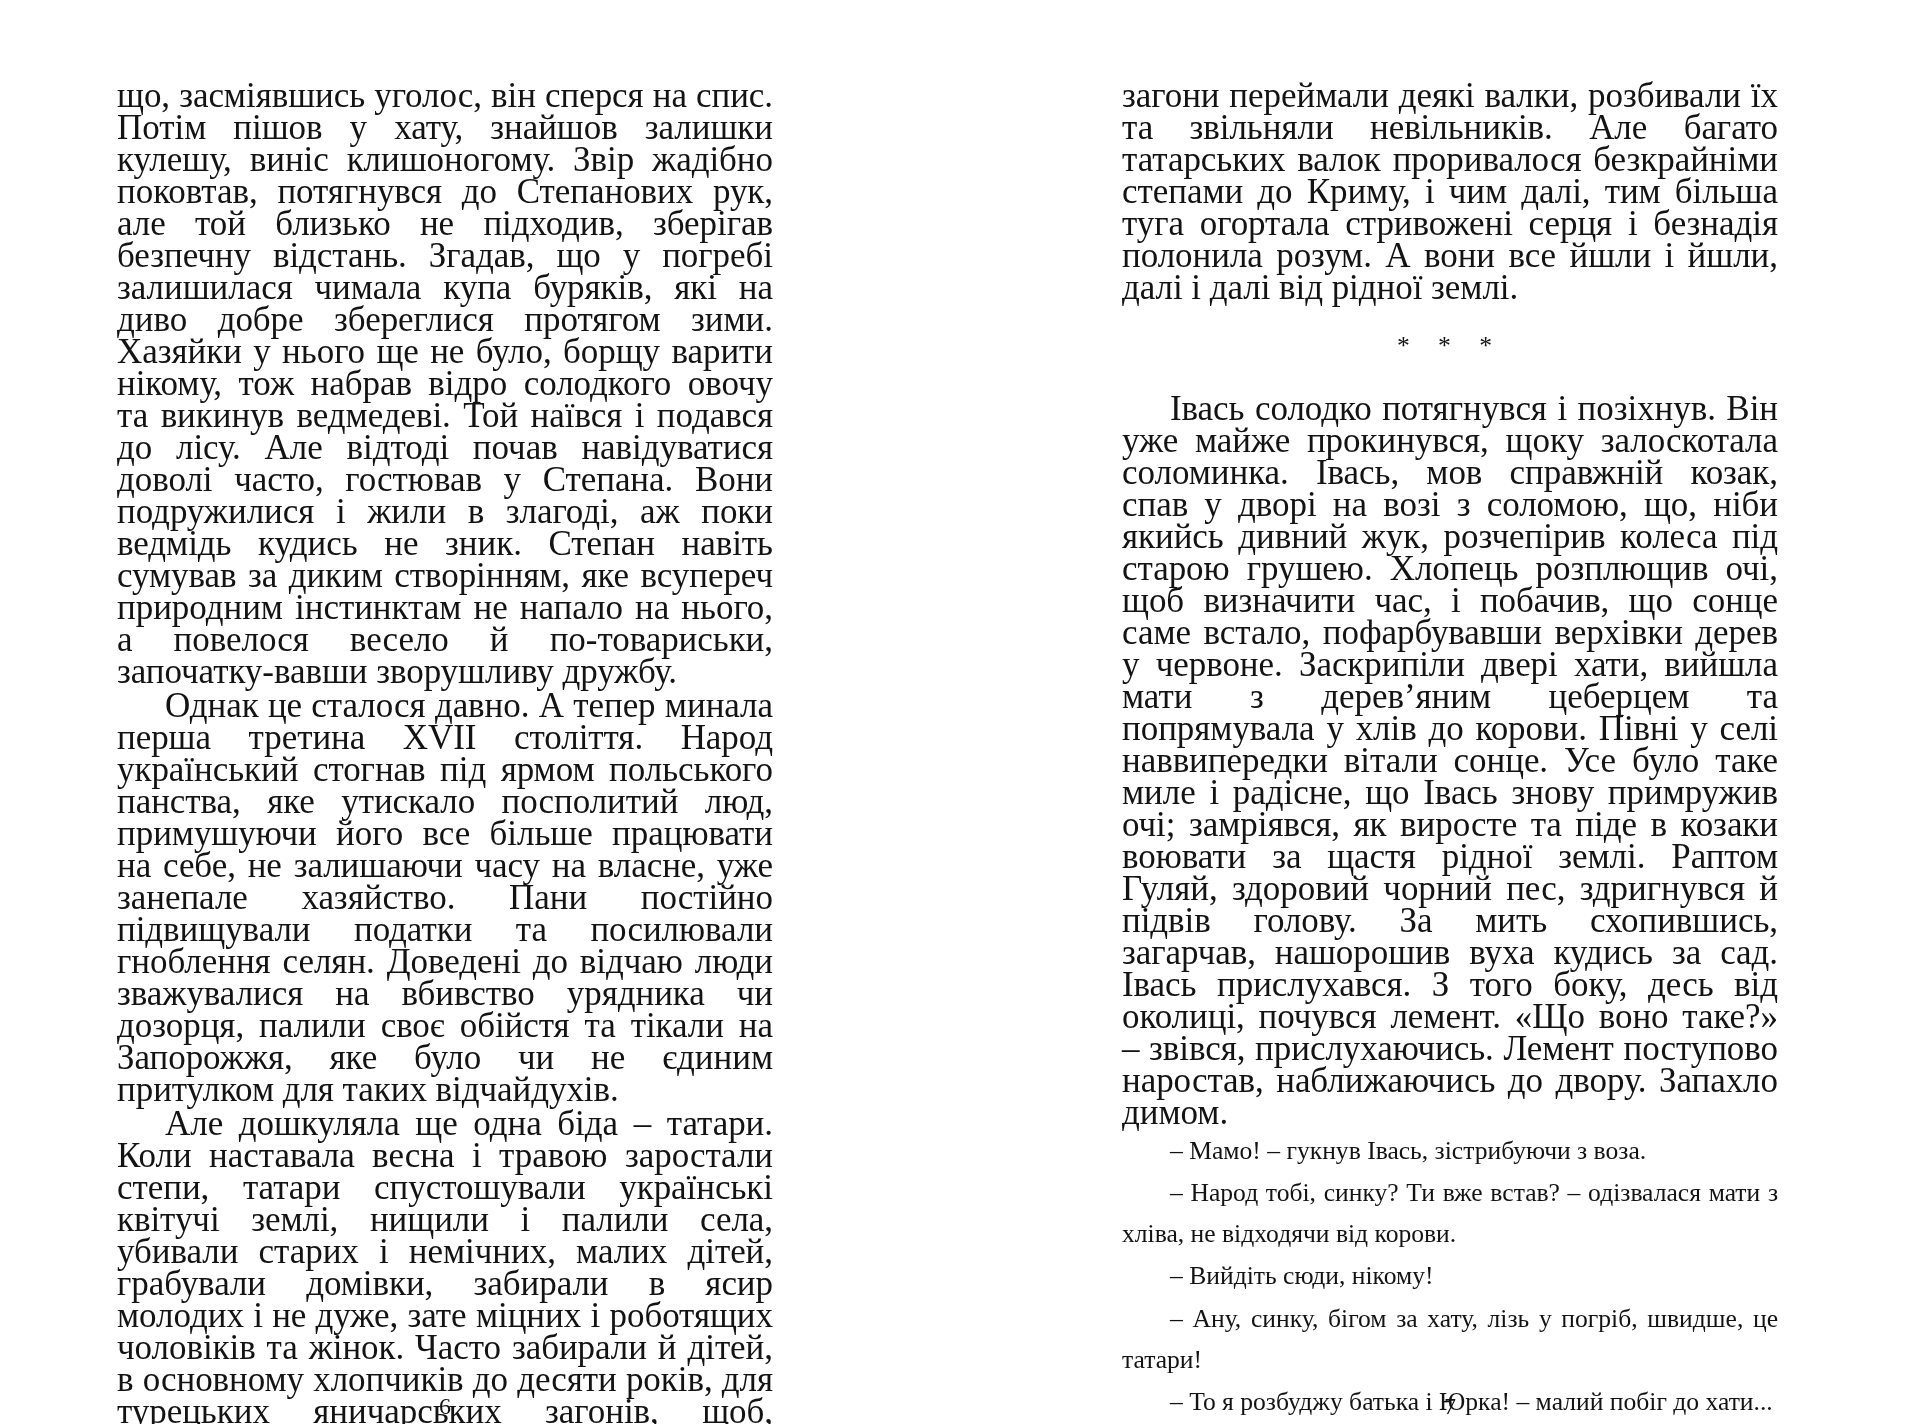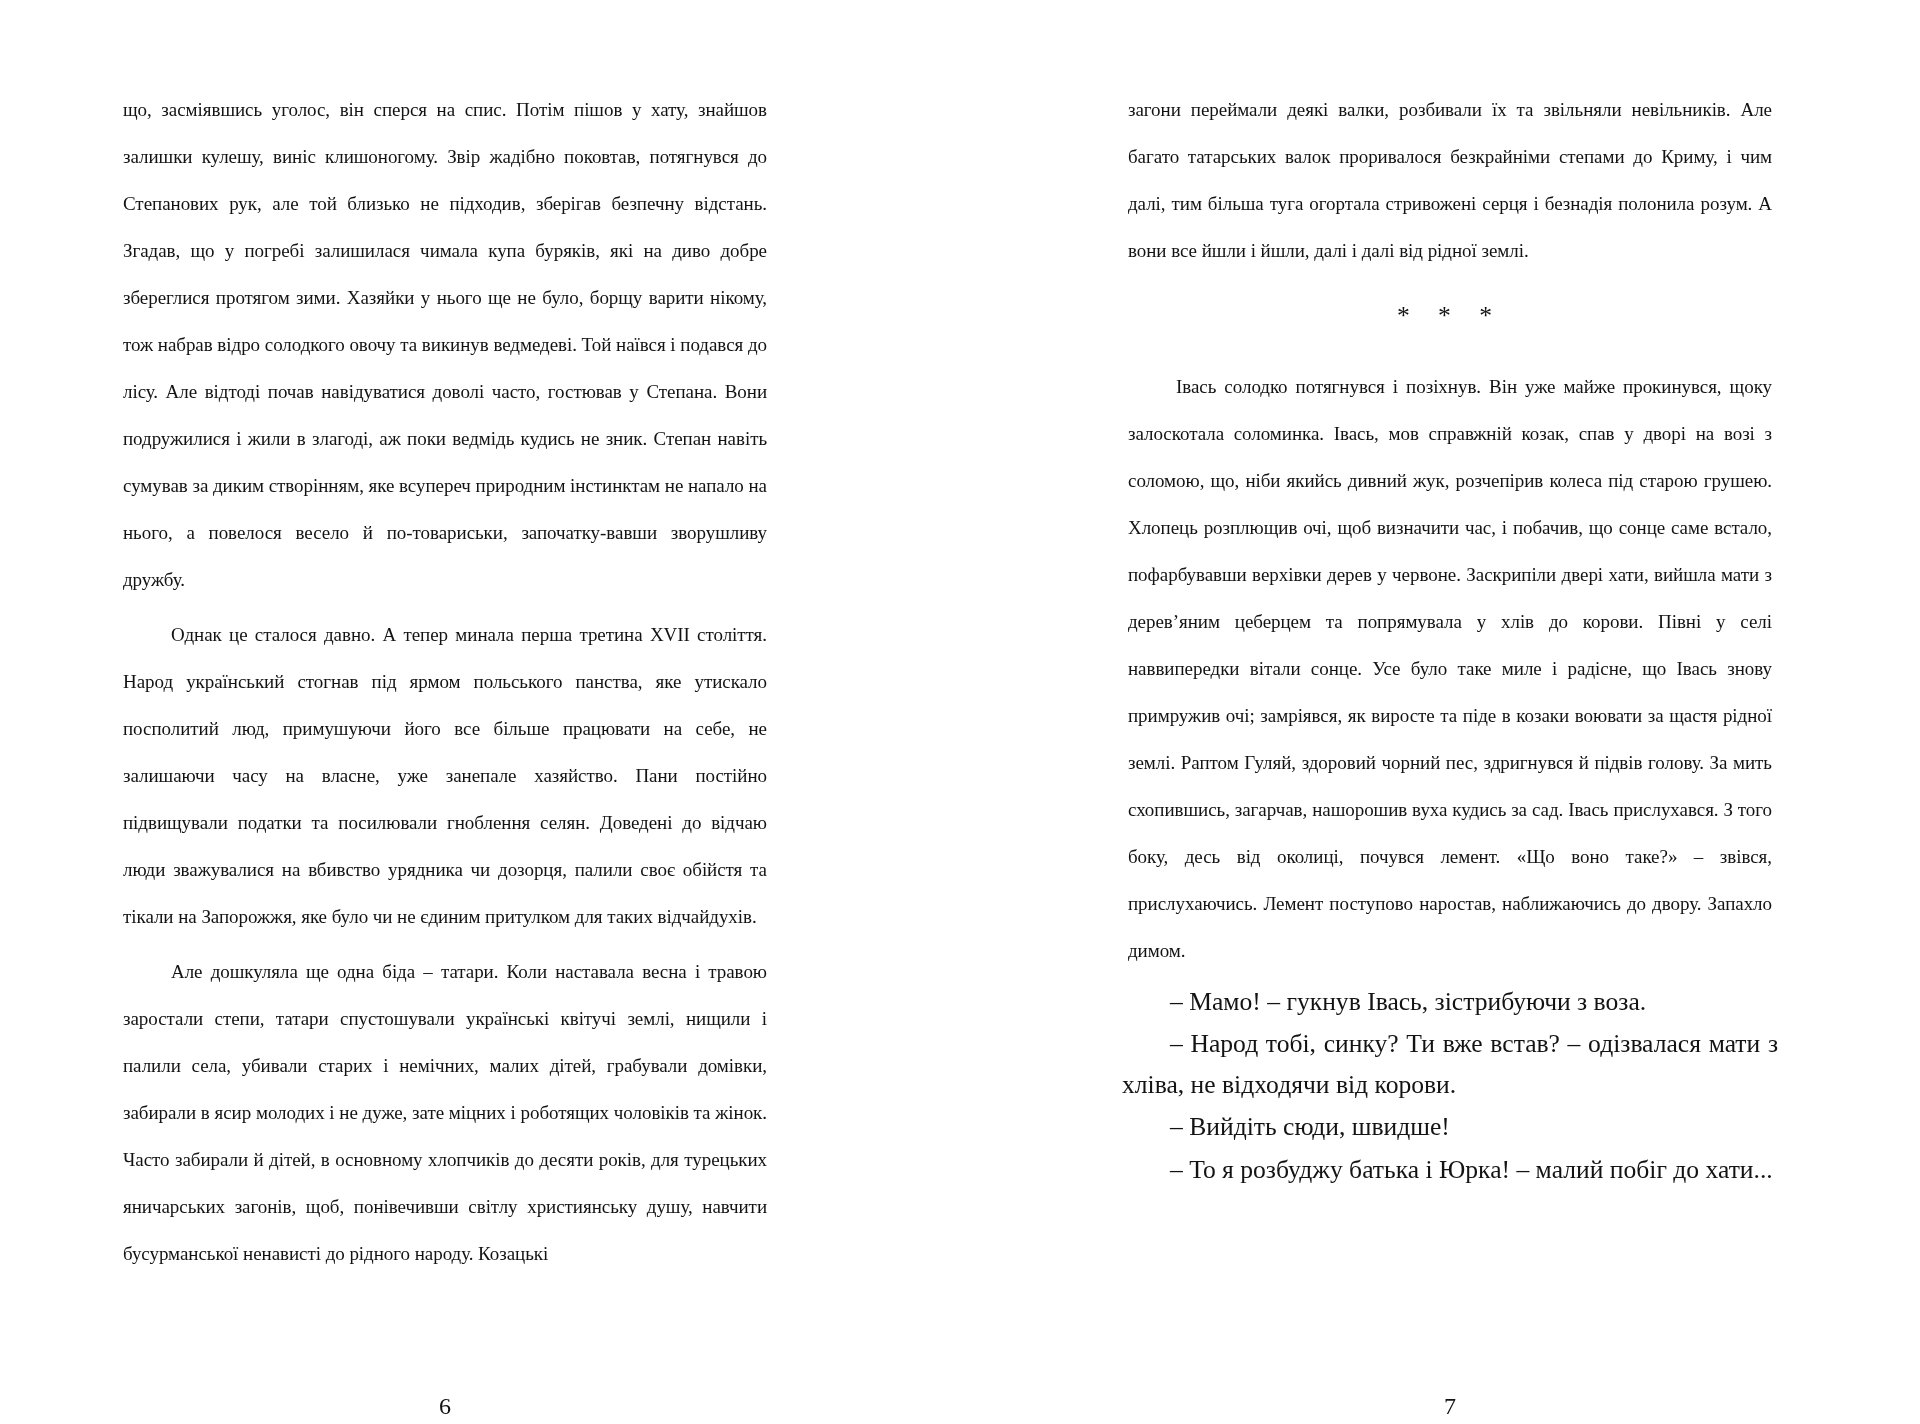--- a/index.html
+++ b/index.html
@@ -29,25 +29,25 @@
     width: 660px;
     height: 1290px;
   }
   .page-left  { margin-left: 0px; }
   .page-right { margin-right: 0px; }
 
   .textblock {
     width: 100%;
   }
   p.para {
-    margin: 8px;
+    margin: 2px;
     text-align: justify;
     text-justify: inter-word;
-    font-size: 19px;
-    line-height: 47px;
+    font-size: 35px;
+    line-height: 32px;
     letter-spacing: -0.05px;
     word-spacing: 0px;
     hyphens: none;
     color: #131313;
   }
   p.indent {
     text-indent: 48px;
   }
   p.cont {
     text-indent: 0;
@@ -92,19 +92,20 @@
     <div class="folio">6</div>
   </div>
 
   <div class="page page-right">
     <div class="textblock">
       <p class="para cont">загони переймали деякі валки, розбивали їх та звільняли невільників. Але багато татарських валок проривалося безкрайніми степами до Криму, і чим далі, тим більша туга огортала стривожені серця і безнадія полонила розум. А вони все йшли і йшли, далі і далі від рідної землі.</p>
       <div class="sep">* * *</div>
       <p class="para indent">Івась солодко потягнувся і позіхнув. Він уже майже прокинувся, щоку залоскотала соломинка. Івась, мов справжній козак, спав у дворі на возі з соломою, що, ніби якийсь дивний жук, розчепірив колеса під старою грушею. Хлопець розплющив очі, щоб визначити час, і побачив, що сонце саме встало, пофарбувавши верхівки дерев у червоне. Заскрипіли двері хати, вийшла мати з дерев’яним цеберцем та попрямувала у хлів до корови. Півні у селі наввипередки вітали сонце. Усе було таке миле і радісне, що Івась знову примружив очі; замріявся, як виросте та піде в козаки воювати за щастя рідної землі. Раптом Гуляй, здоровий чорний пес, здригнувся й підвів голову. За мить схопившись, загарчав, нашорошив вуха кудись за сад. Івась прислухався. З того боку, десь від околиці, почувся лемент. «Що воно таке?» – звівся, прислухаючись. Лемент поступово наростав, наближаючись до двору. Запахло димом.</p>
       <p class="dialogue">– Мамо! – гукнув Івась, зістрибуючи з воза.</p>
       <p class="dialogue">– Народ тобі, синку? Ти вже встав? – одізвалася мати з хліва, не відходячи від корови.</p>
-      <p class="dialogue">– Вийдіть сюди, швидше!</p>
+      <p class="dialogue">– Вийдіть сюди, нікому!</p>
+      <p class="dialogue">– Ану, синку, бігом за хату, лізь у погріб, швидше, це татари!</p>
       <p class="dialogue">– То я розбуджу батька і Юрка! – малий побіг до хати...</p>
     </div>
     <div class="folio">7</div>
   </div>
 
 </div>
 
 </body></html>

